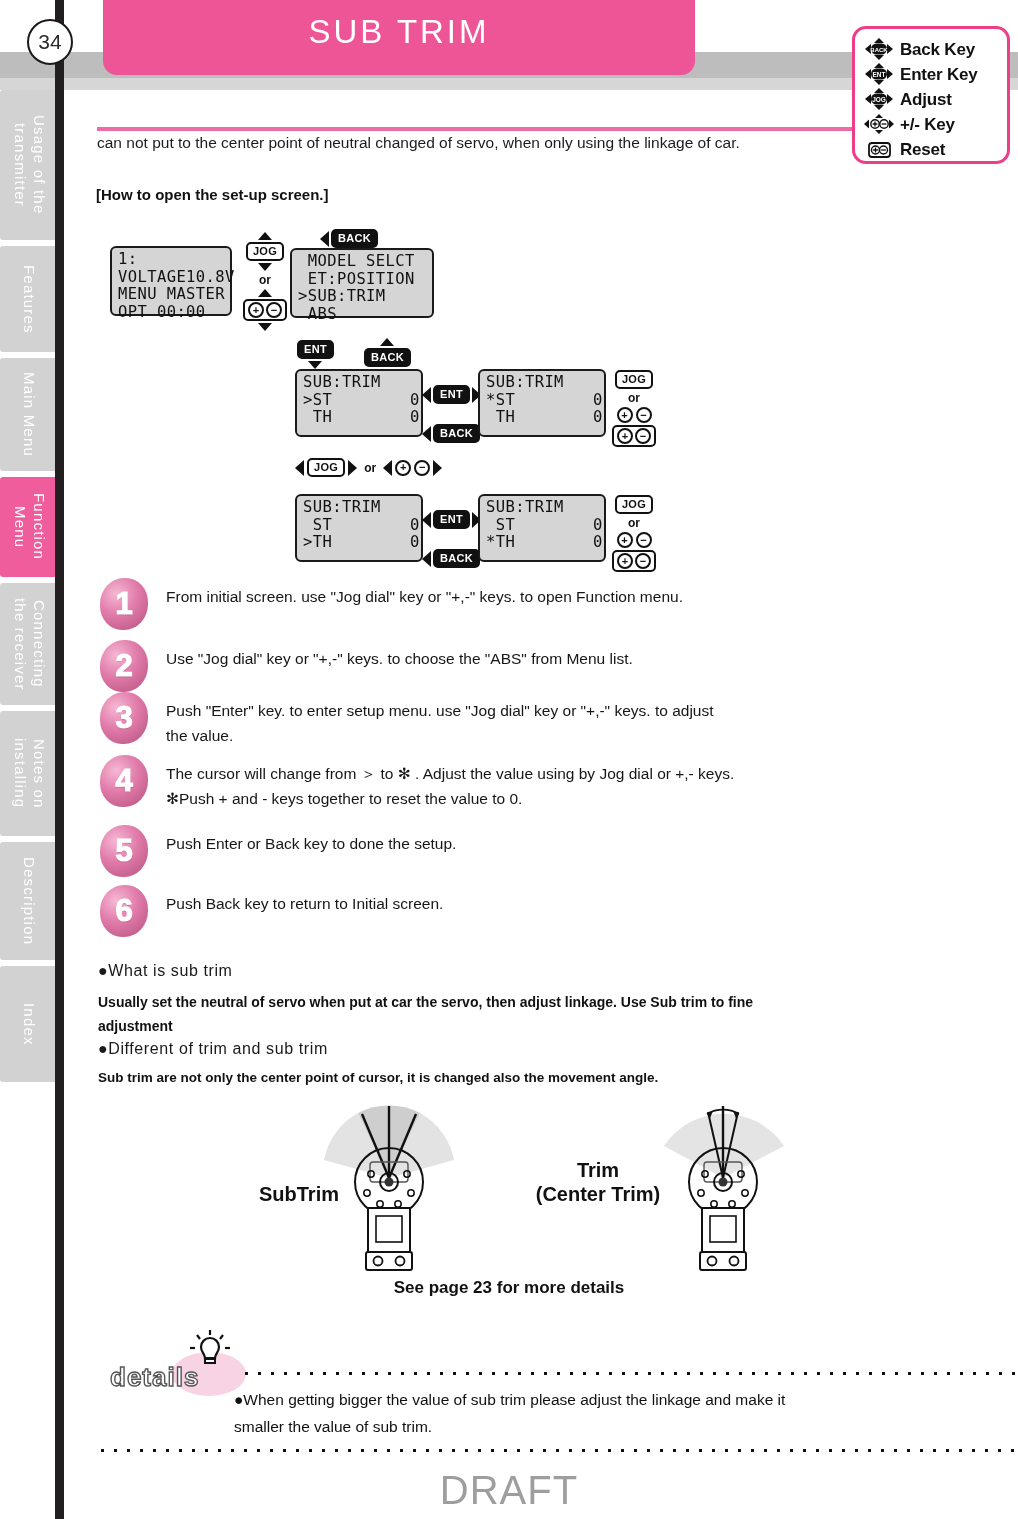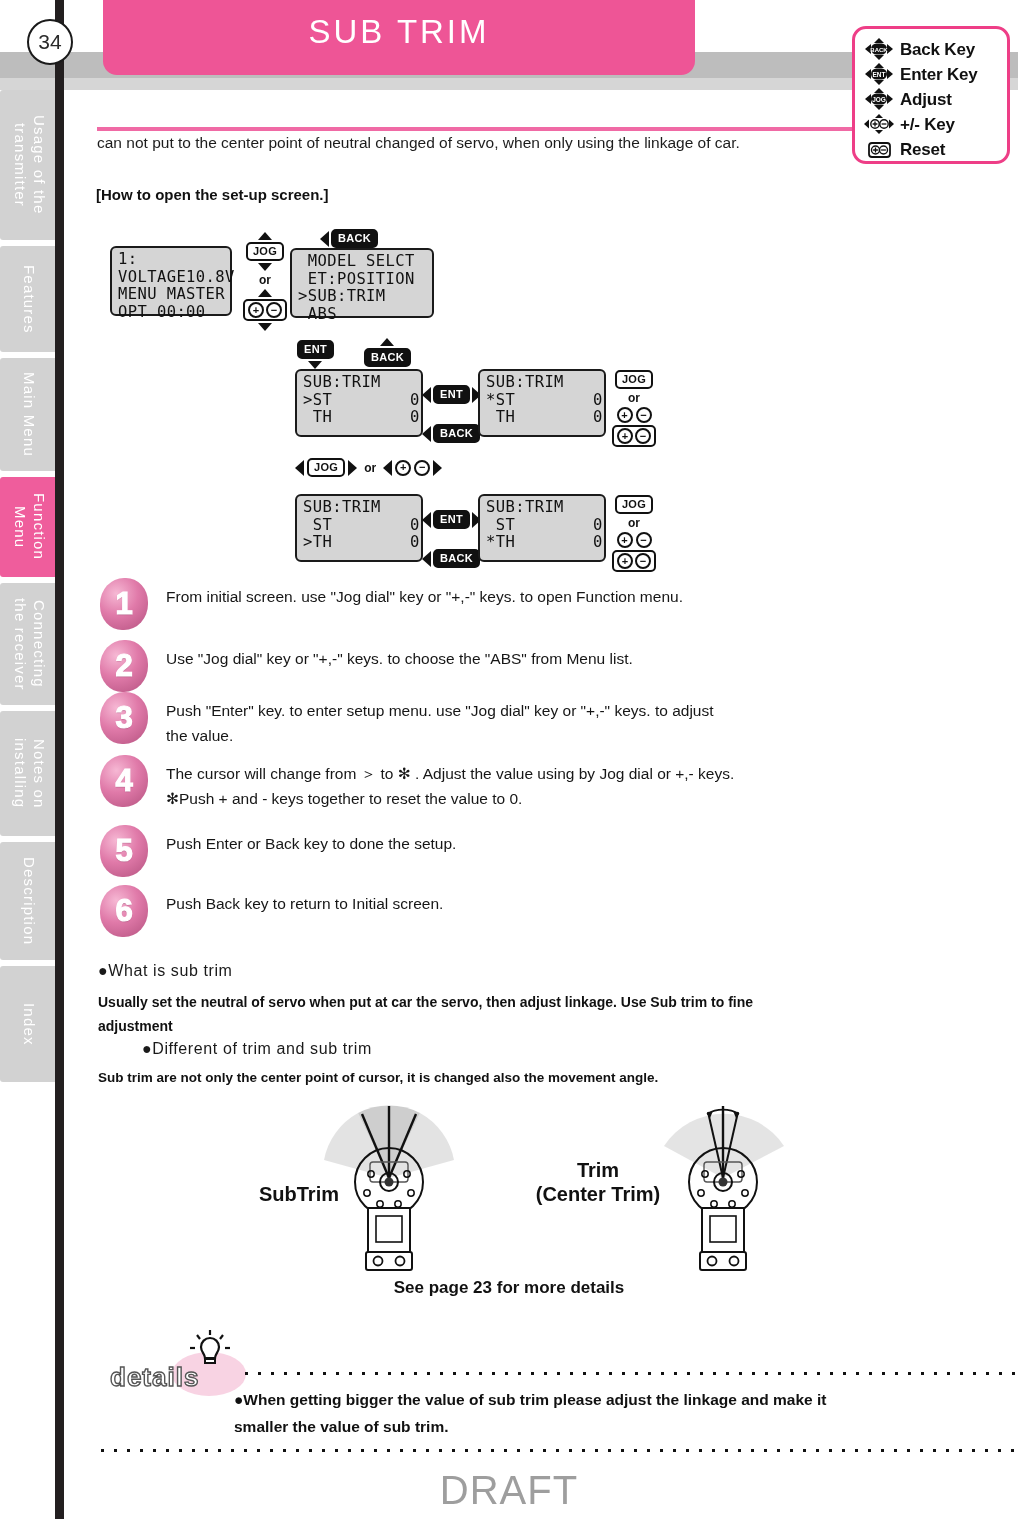--- a/index.html
+++ b/index.html
@@ -241,21 +241,21 @@
   }
   .dotline {
     position: absolute; height: 5px;
     background-image: radial-gradient(circle, #111 1.6px, transparent 1.8px);
     background-size: 13px 5px;
     background-repeat: repeat-x;
   }
   .advice-text {
     position: absolute; left: 234px; top: 1386px;
     width: 770px;
-    font-size: 15.5px; font-weight: bold; color: #111;
+    font-size: 15.5px; font-weight: normal; color: #111;
     line-height: 27px; text-align: justify;
     white-space: pre-line;
   }
   .draft {
     position: absolute; left: 0; top: 1468px;
     width: 1018px; text-align: center;
     font-size: 40px; color: #9e9e9e; letter-spacing: 1px;
   }
 </style>
 </head>
@@ -507,21 +507,21 @@
     <div class="step-text">Push Enter or Back key to done the setup.</div>
   </div>
   <div class="step" style="top:885px;">
     <div class="step-badge">6</div>
     <div class="step-text">Push Back key to return to Initial screen.</div>
   </div>
 
   <div class="bullet-head" style="top:962px;">●What is sub trim</div>
   <div class="bold-para" style="top:990px;">Usually set the neutral of servo when put at car the servo, then adjust linkage. Use Sub trim to fine
 adjustment</div>
-  <div class="bullet-head" style="top:1040px;margin-left:44px;">●Different of trim and sub trim</div>
+  <div class="bullet-head" style="top:1040px;">●Different of trim and sub trim</div>
   <div class="small-bold" style="top:1070px;">Sub trim are not only the center point of cursor, it is changed also the movement angle.</div>
 
   <div class="servo-label" style="left:244px; top:1182px; width:110px;">SubTrim</div>
   <div class="servo-label" style="left:518px; top:1158px; width:160px;">Trim
 (Center Trim)</div>
 
   <svg style="position:absolute; left:318px; top:1100px;" width="142" height="190" viewBox="0 0 142 190">
     <path d="M71 78 L6 60 A68 68 0 0 1 40 13 Z" fill="#d9d9d9" opacity="0.75"></path>
     <path d="M71 78 L136 60 A68 68 0 0 0 102 13 Z" fill="#d9d9d9" opacity="0.75"></path>
     <path d="M71 78 L40 13 A68 68 0 0 1 102 13 Z" fill="#c6c6c6" opacity="0.85"></path>

